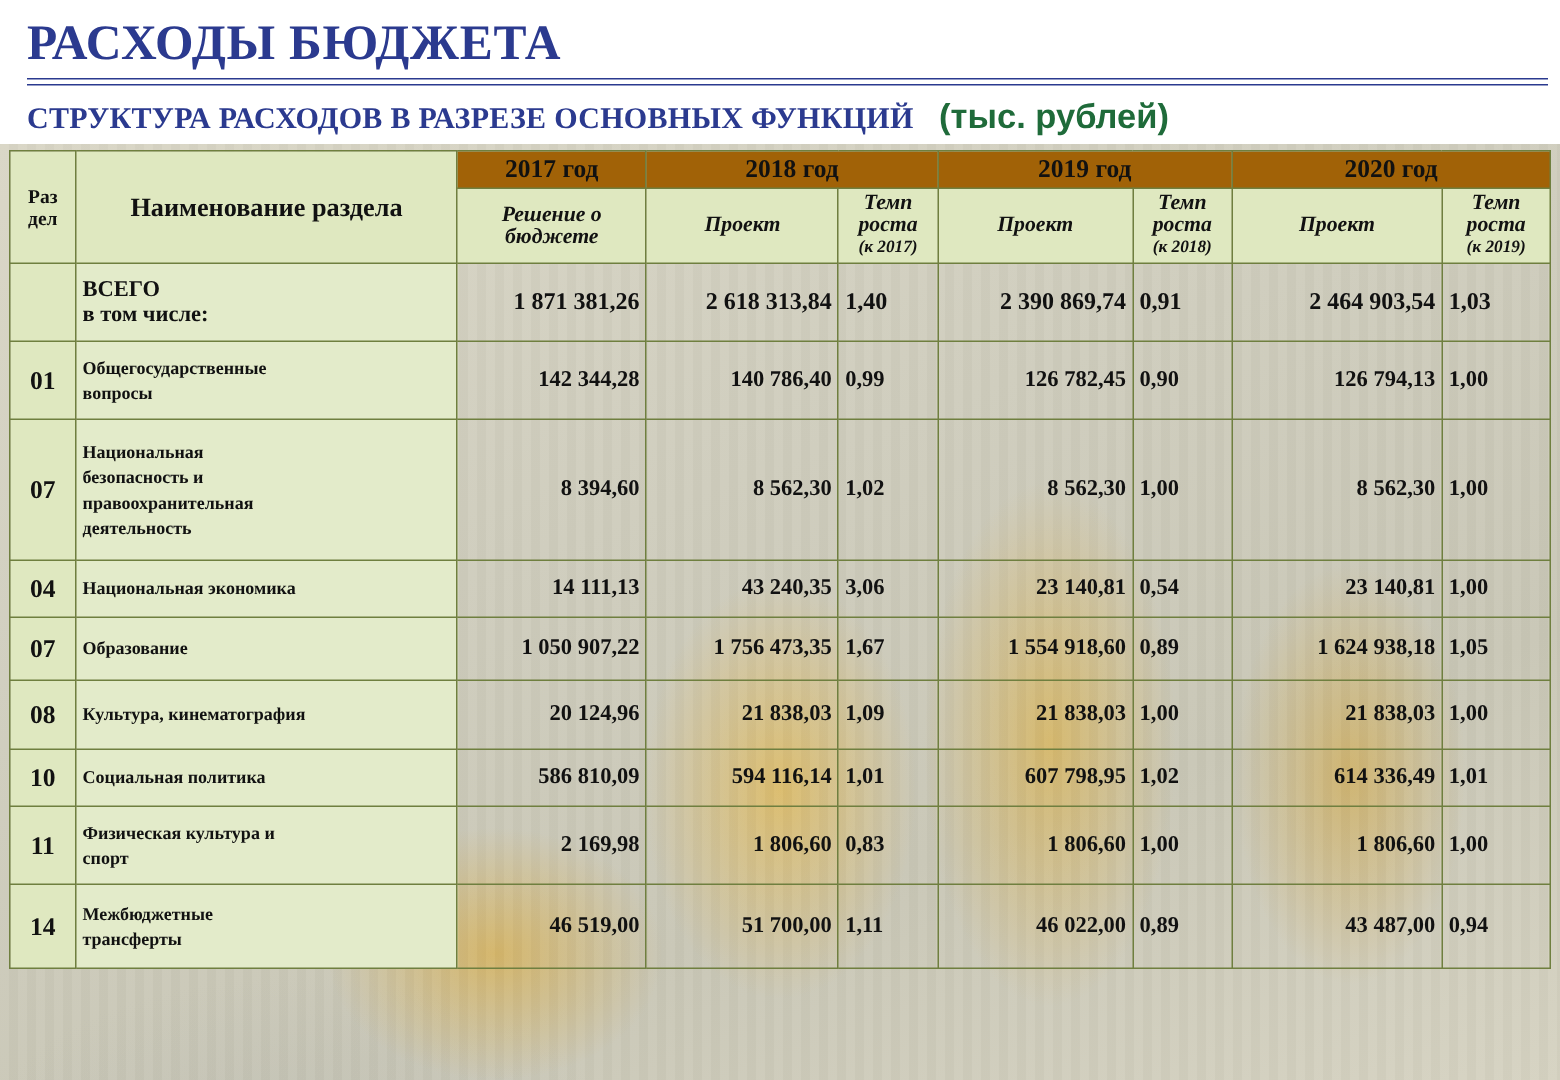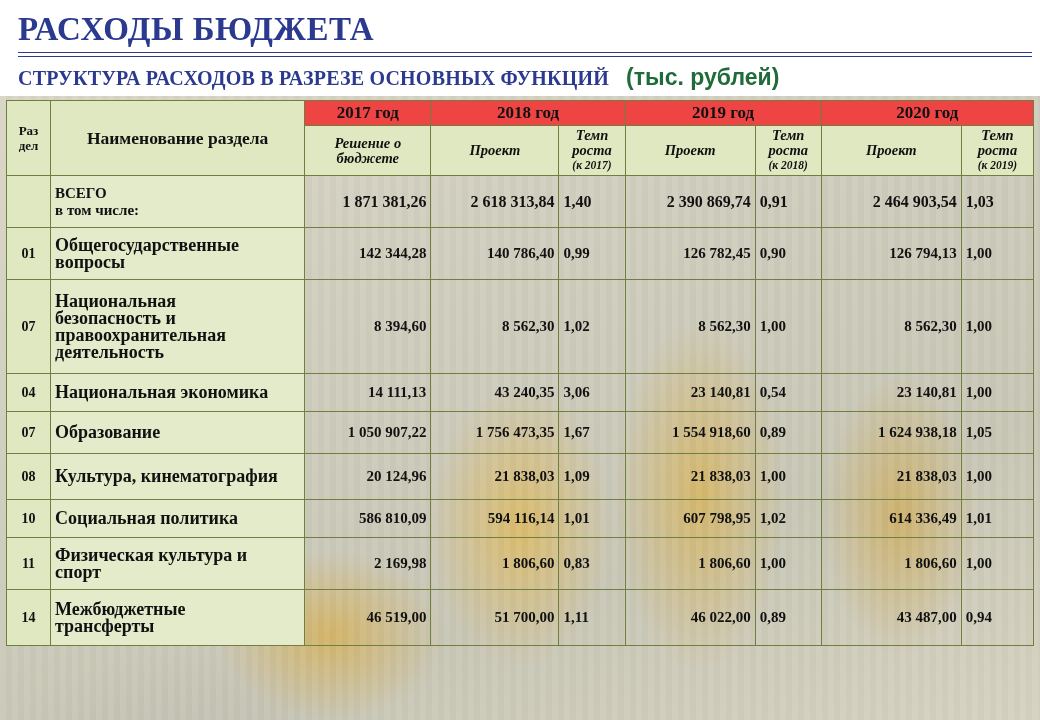--- a/index.html
+++ b/index.html
@@ -104,21 +104,21 @@
 
   
   .hdr {
     background: #dfe8c0;
     text-align: center;
     font-weight: bold;
     color: #111111;
   }
   .hdr-year {
     font-size: 17px;
-    background: #ef4444;
+    background: #a16207;
   }
   .hdr-sub {
     font-size: 14.5px;
     font-style: italic;
     line-height: 15px;
   }
   .hdr-sub small {
     font-size: 11.5px;
     font-style: italic;
     display: block;
@@ -129,27 +129,27 @@
   }
   .hdr-name {
     font-size: 17.5px;
   }
 
   
   td.code {
     background: #dfe8c0;
     text-align: center;
     font-weight: bold;
-    font-size: 14px;
+    font-size: 17px;
     color: #111;
   }
   td.name {
     background: #e3ebca;
     font-weight: bold;
-    font-size: 18px;
+    font-size: 12px;
     color: #111;
     padding-left: 7px;
     line-height: 17px;
   }
   td.num {
     text-align: right;
     font-weight: bold;
     font-size: 15px;
     color: #111;
     padding-right: 10px;

